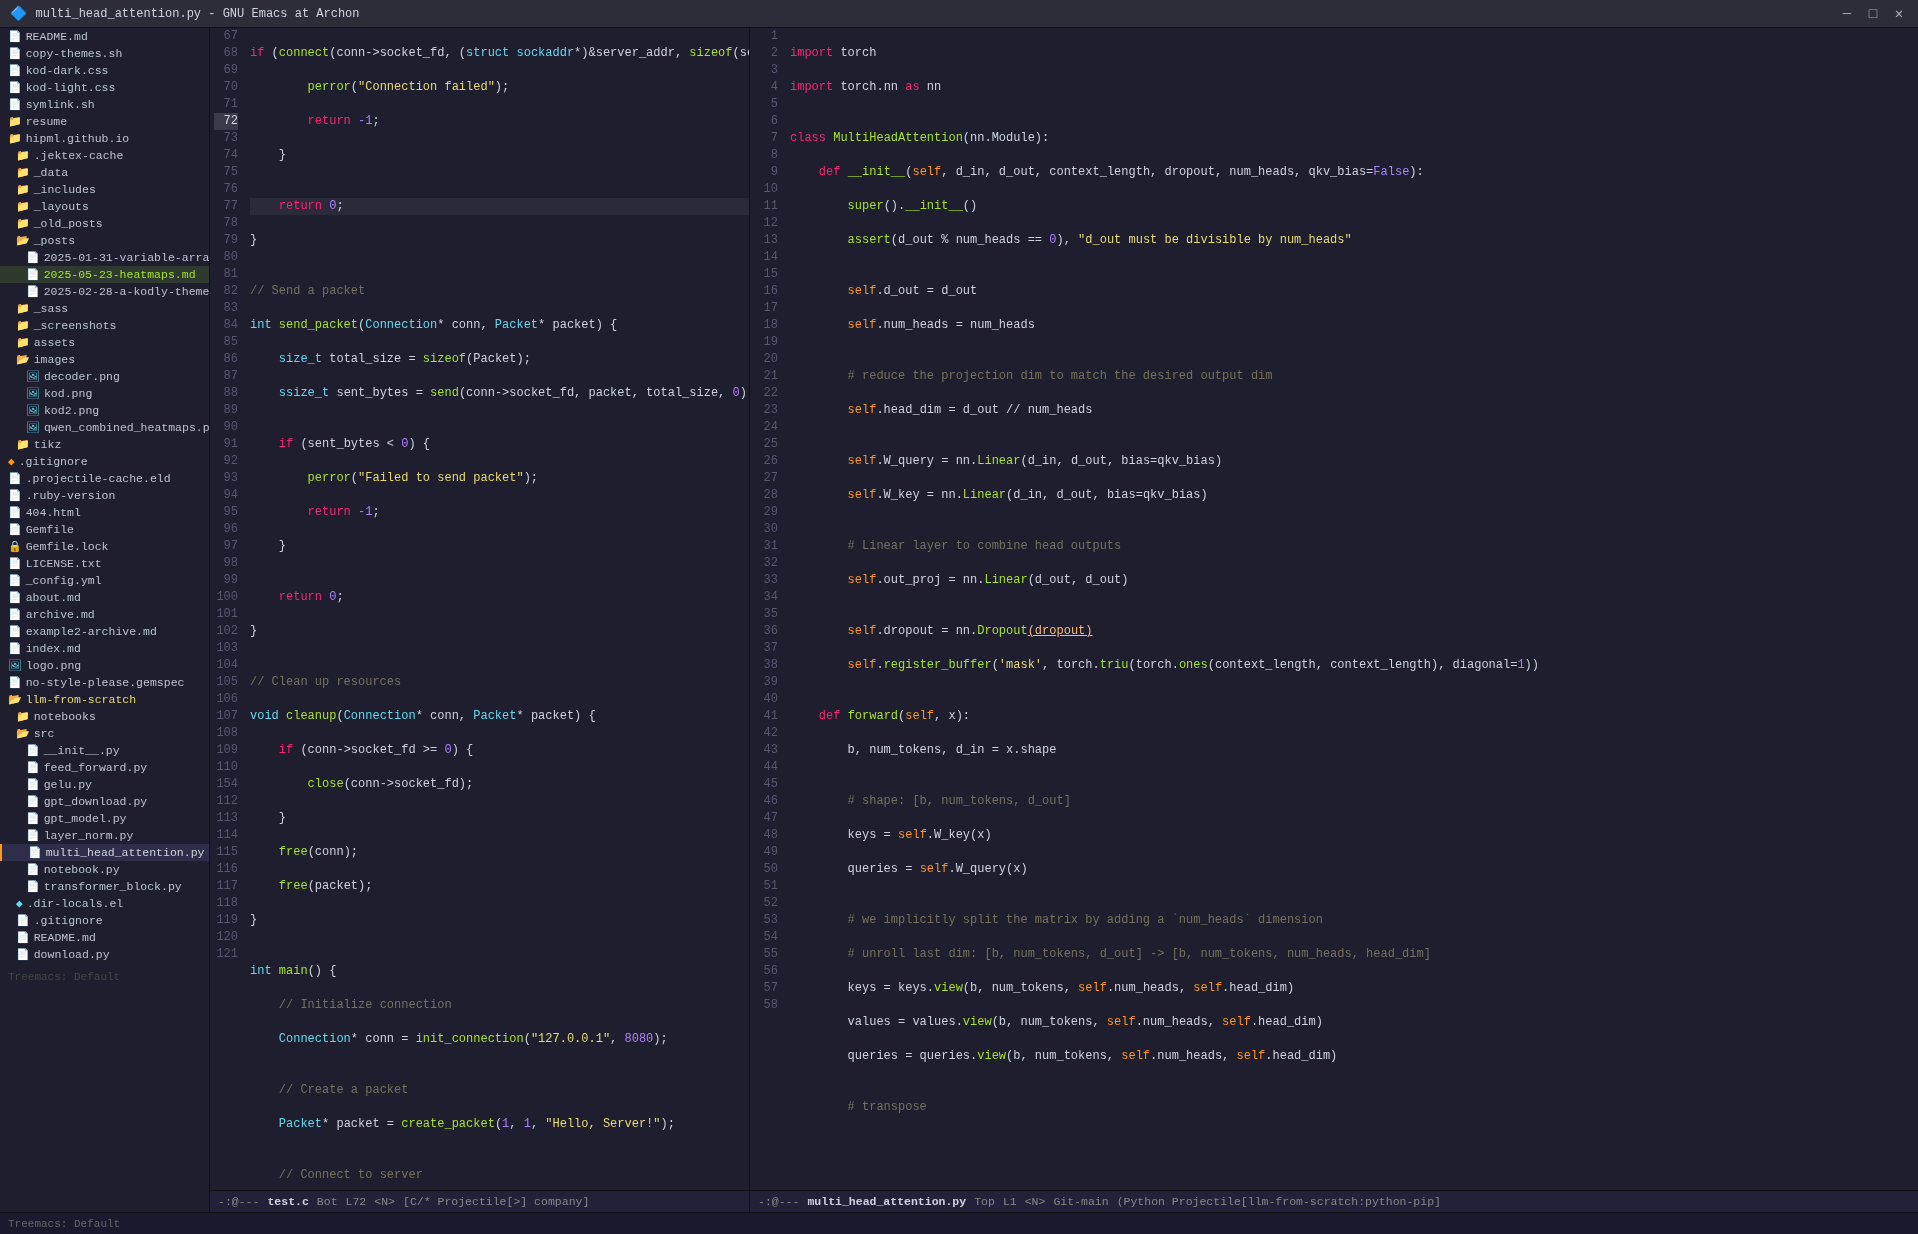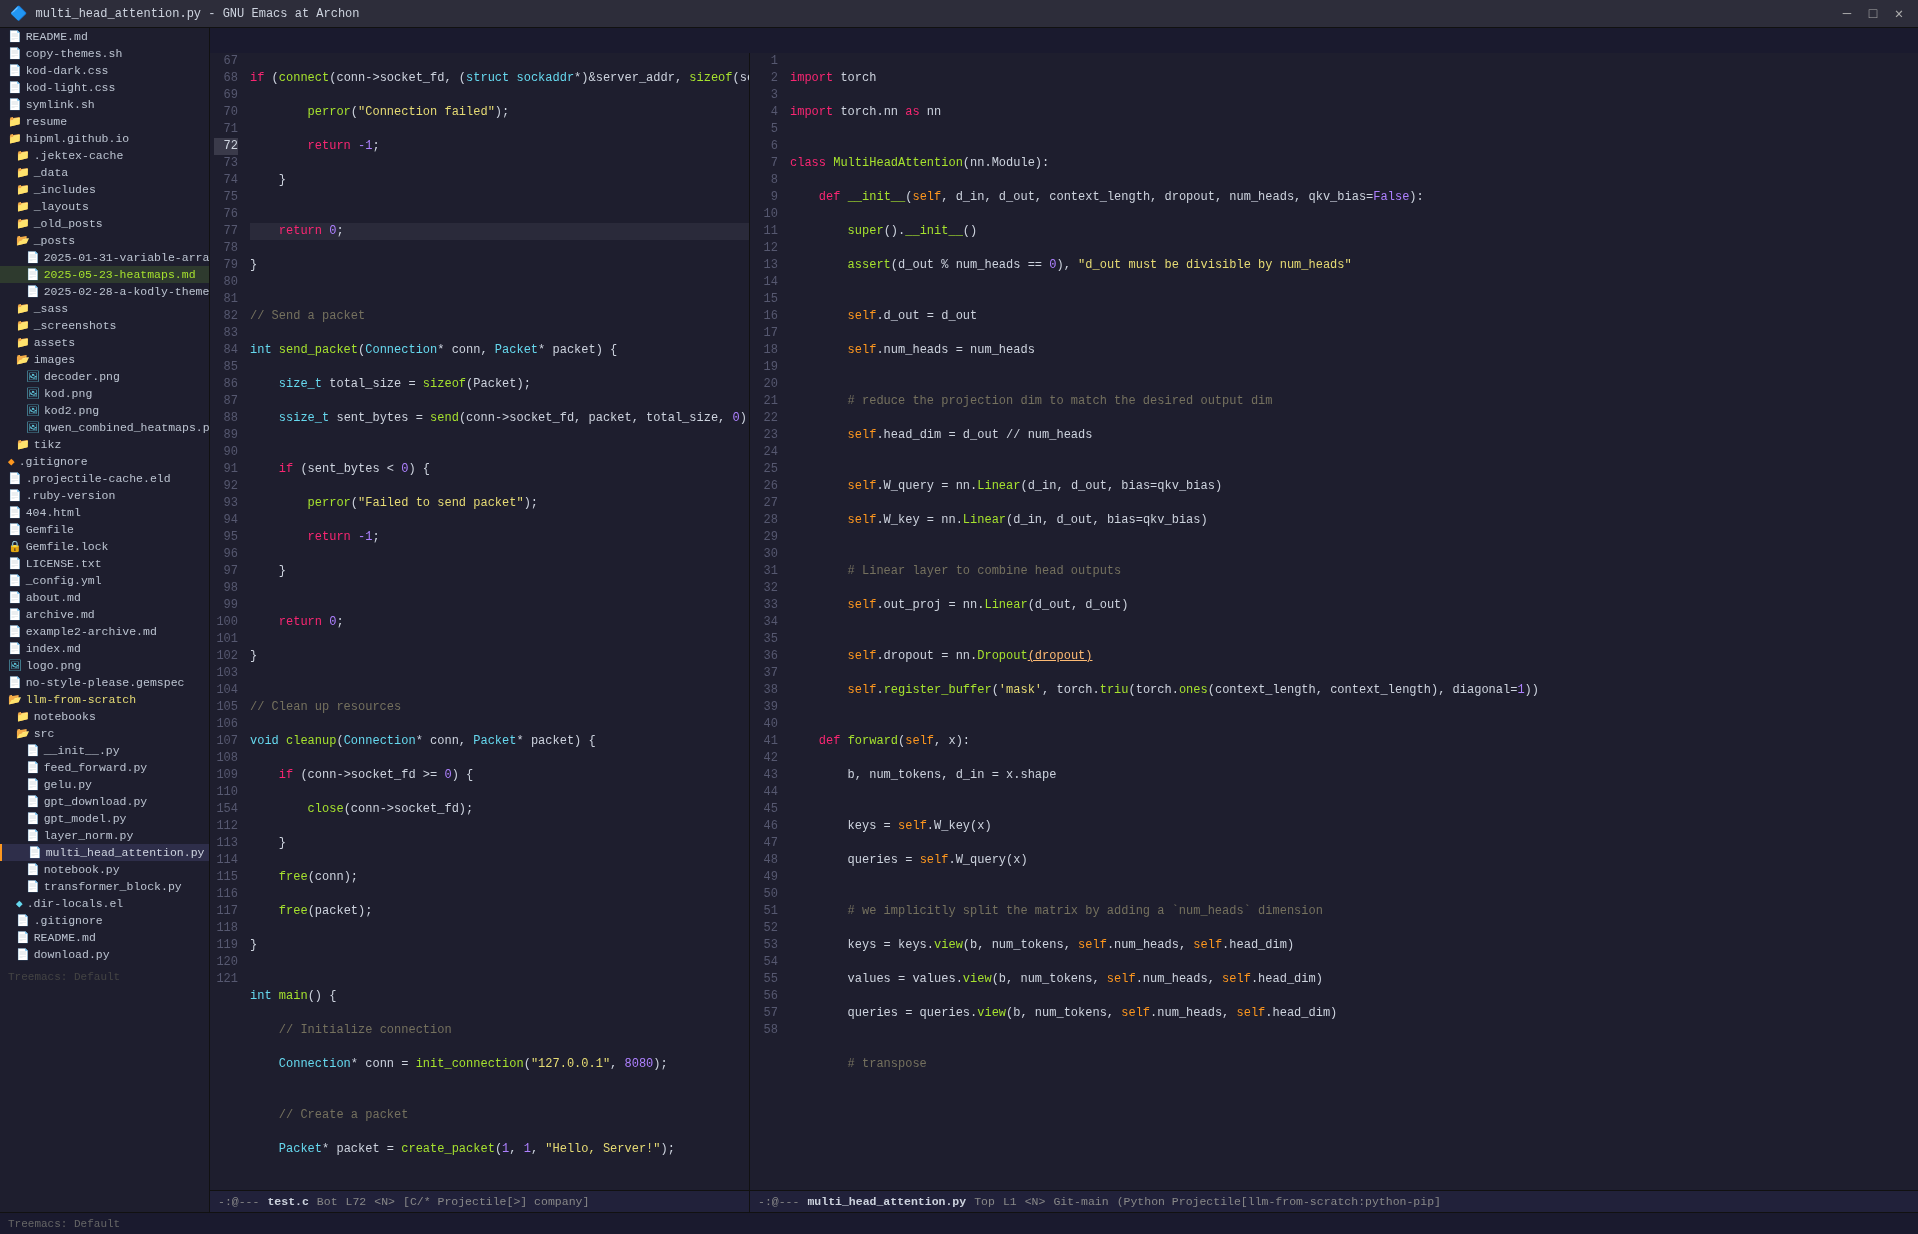--- a/index.html
+++ b/index.html
@@ -77,21 +77,20 @@
     .sidebar-item.active { background: #2e2e4a; }
     .sidebar-item .icon { font-size: 11px; flex-shrink: 0; }
     .indent-1 { padding-left: 16px; }
     .indent-2 { padding-left: 26px; }
 
     
     #editor-area {
       flex: 1;
       display: flex;
       overflow: hidden;
-      margin-top: 25px;
     }
 
     
     #left-pane {
       width: 540px;
       display: flex;
       flex-direction: column;
       border-right: 1px solid #111;
     }
 
@@ -625,24 +624,26 @@
 <div></div>
 <div><span style="color:#75715e;">        # Linear layer to combine head outputs</span></div>
 <div><span style="color:#cdd3de;">        </span><span style="color:#fd971f;">self</span><span style="color:#cdd3de;">.out_proj = nn.</span><span style="color:#a6e22e;">Linear</span><span style="color:#cdd3de;">(d_out, d_out)</span></div>
 <div></div>
 <div><span style="color:#cdd3de;">        </span><span style="color:#fd971f;">self</span><span style="color:#cdd3de;">.dropout = nn.</span><span style="color:#a6e22e;">Dropout</span><span style="color:#fdba74;text-decoration:underline;">(dropout)</span></div>
 <div><span style="color:#cdd3de;">        </span><span style="color:#fd971f;">self</span><span style="color:#cdd3de;">.</span><span style="color:#a6e22e;">register_buffer</span><span style="color:#cdd3de;">(</span><span style="color:#e6db74;">'mask'</span><span style="color:#cdd3de;">, torch.</span><span style="color:#a6e22e;">triu</span><span style="color:#cdd3de;">(torch.</span><span style="color:#a6e22e;">ones</span><span style="color:#cdd3de;">(context_length, context_length), diagonal=</span><span style="color:#ae81ff;">1</span><span style="color:#cdd3de;">))</span></div>
 <div></div>
 <div><span style="color:#cdd3de;">    </span><span style="color:#f92672;">def</span> <span style="color:#a6e22e;">forward</span><span style="color:#cdd3de;">(</span><span style="color:#fd971f;">self</span><span style="color:#cdd3de;">, x):</span></div>
 <div><span style="color:#cdd3de;">        b, num_tokens, d_in = x.shape</span></div>
 <div></div>
+<div><span style="color:#75715e;">        # shape: [b, num_tokens, d_out]</span></div>
 <div><span style="color:#cdd3de;">        keys = </span><span style="color:#fd971f;">self</span><span style="color:#cdd3de;">.W_key(x)</span></div>
 <div><span style="color:#cdd3de;">        queries = </span><span style="color:#fd971f;">self</span><span style="color:#cdd3de;">.W_query(x)</span></div>
 <div></div>
 <div><span style="color:#75715e;">        # we implicitly split the matrix by adding a `num_heads` dimension</span></div>
+<div><span style="color:#75715e;">        # unroll last dim: [b, num_tokens, d_out] -&gt; [b, num_tokens, num_heads, head_dim]</span></div>
 <div><span style="color:#cdd3de;">        keys = keys.</span><span style="color:#a6e22e;">view</span><span style="color:#cdd3de;">(b, num_tokens, </span><span style="color:#fd971f;">self</span><span style="color:#cdd3de;">.num_heads, </span><span style="color:#fd971f;">self</span><span style="color:#cdd3de;">.head_dim)</span></div>
 <div><span style="color:#cdd3de;">        values = values.</span><span style="color:#a6e22e;">view</span><span style="color:#cdd3de;">(b, num_tokens, </span><span style="color:#fd971f;">self</span><span style="color:#cdd3de;">.num_heads, </span><span style="color:#fd971f;">self</span><span style="color:#cdd3de;">.head_dim)</span></div>
 <div><span style="color:#cdd3de;">        queries = queries.</span><span style="color:#a6e22e;">view</span><span style="color:#cdd3de;">(b, num_tokens, </span><span style="color:#fd971f;">self</span><span style="color:#cdd3de;">.num_heads, </span><span style="color:#fd971f;">self</span><span style="color:#cdd3de;">.head_dim)</span></div>
 <div></div>
 <div><span style="color:#75715e;">        # transpose</span></div>
 
 
 
 
 <div></div>

